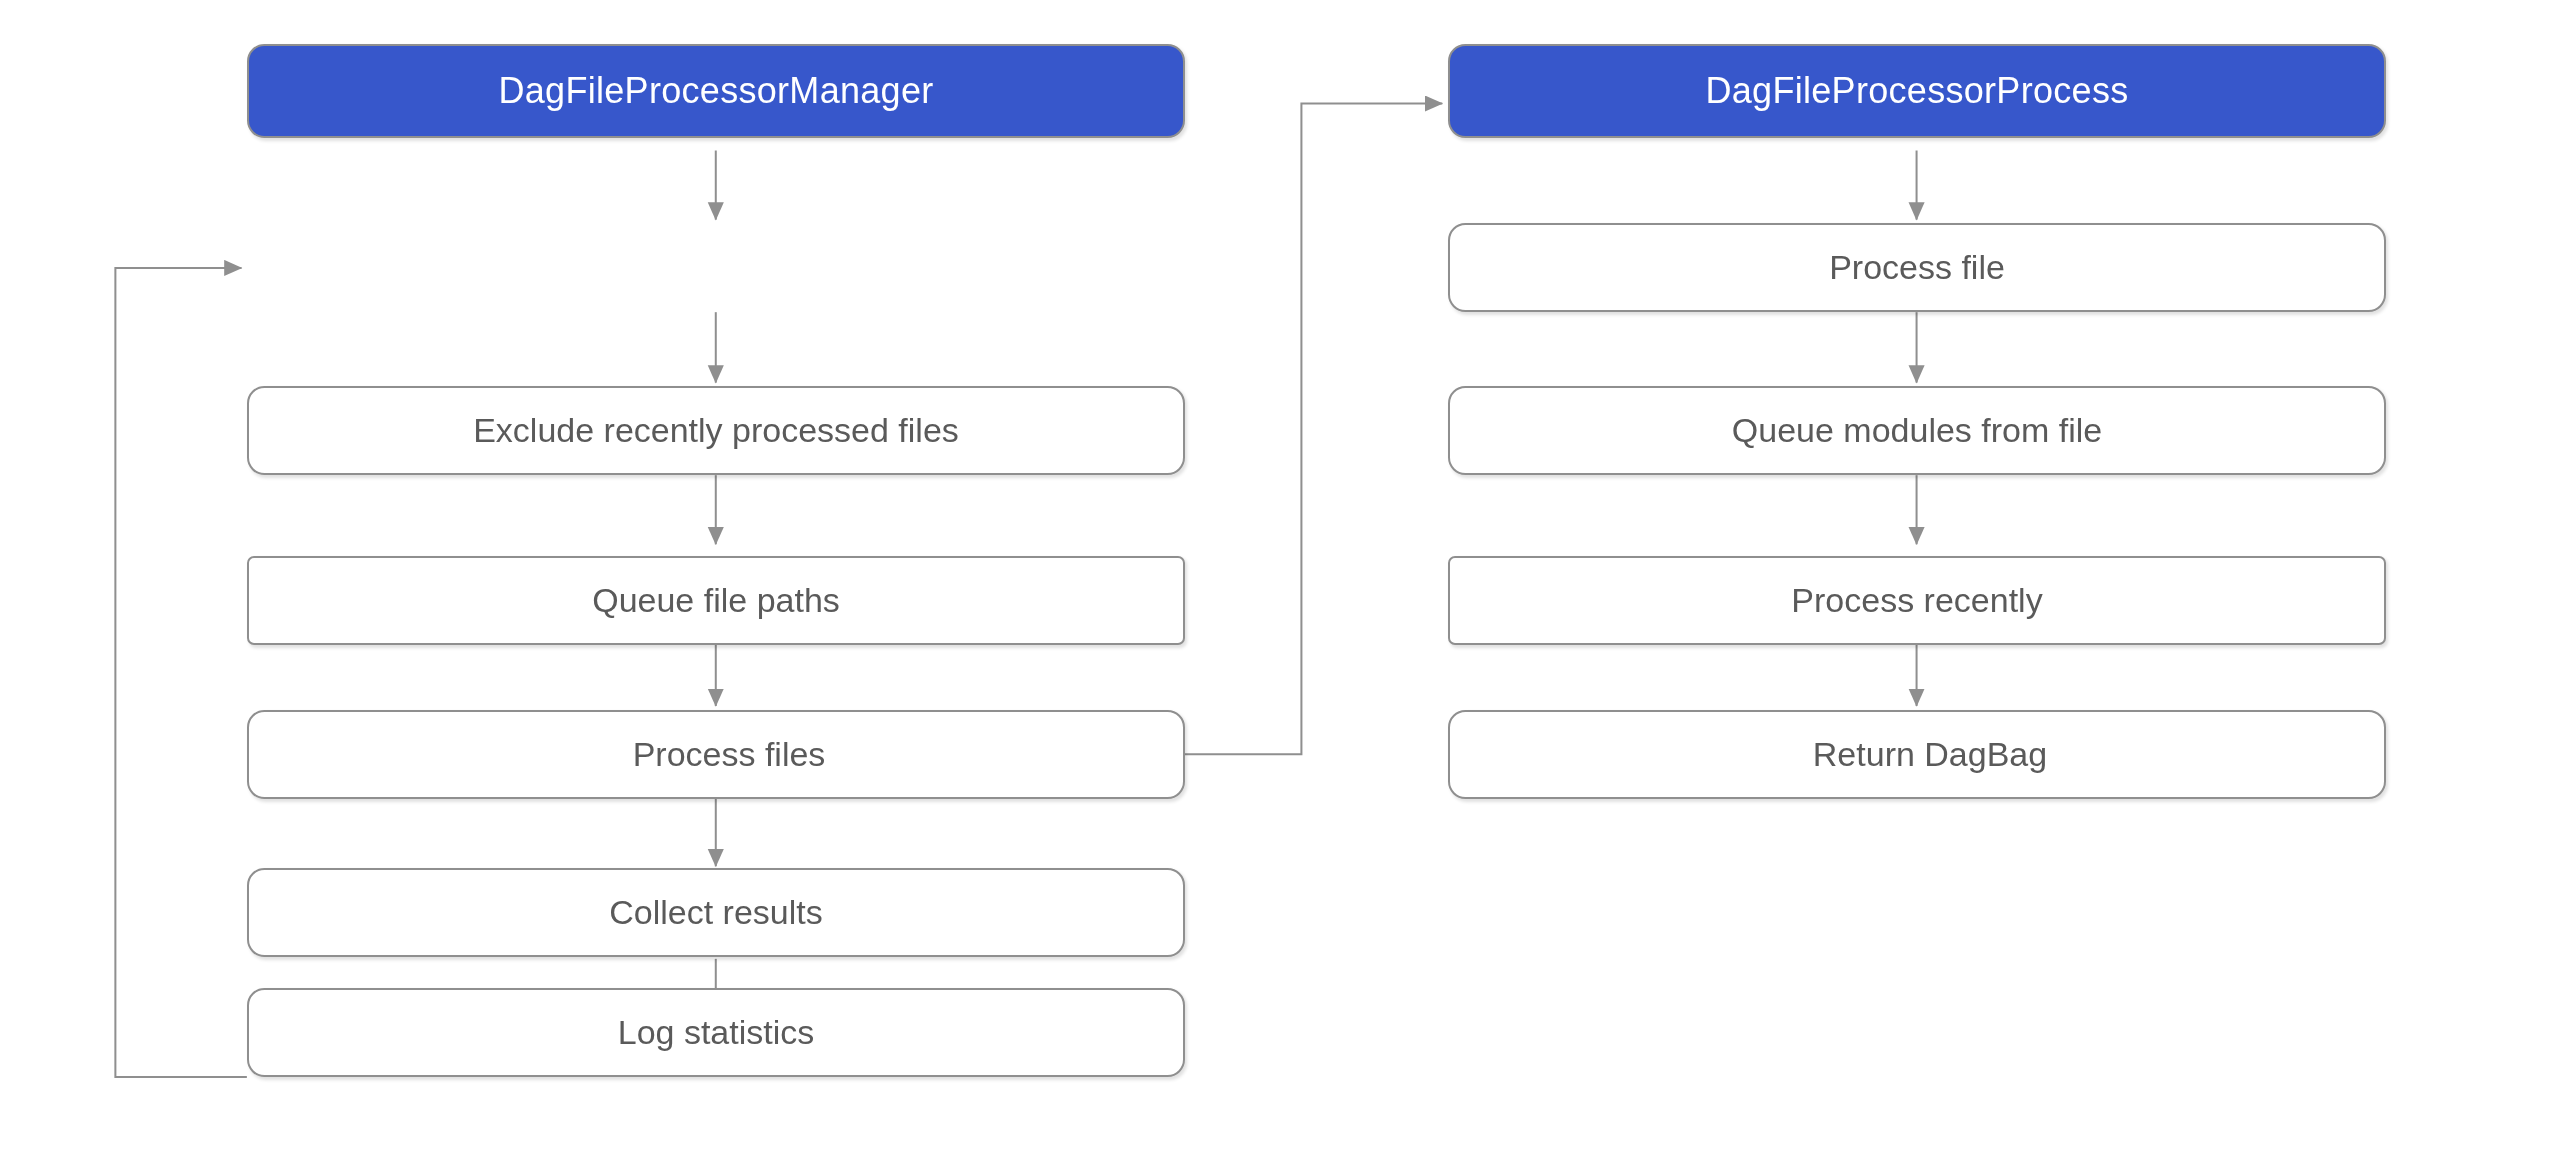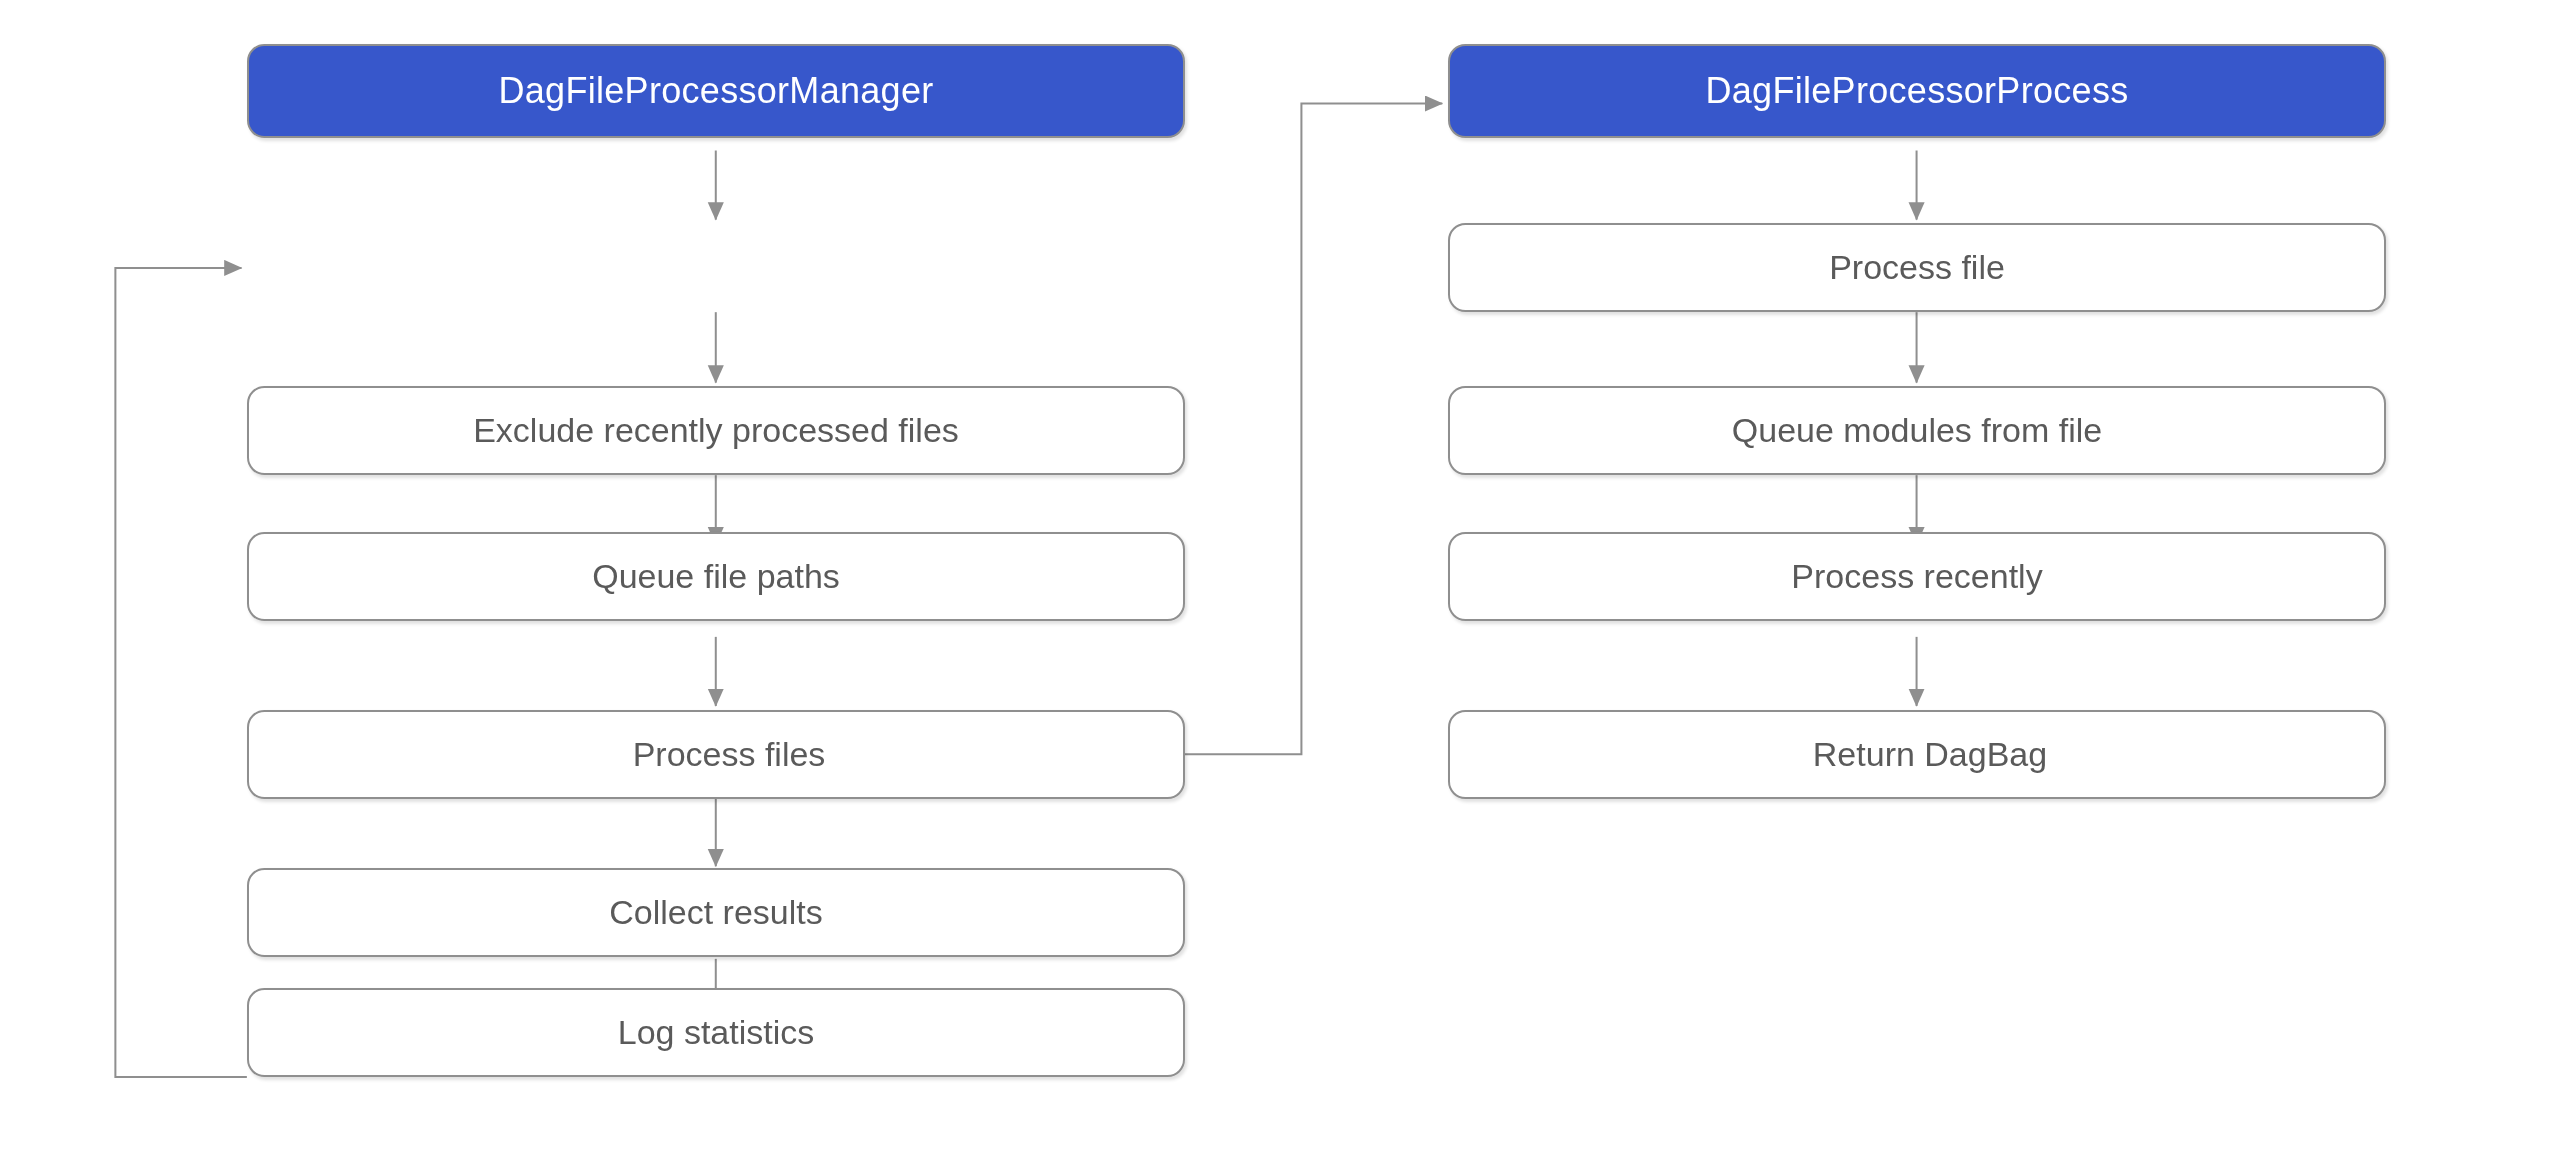--- a/index.html
+++ b/index.html
@@ -46,21 +46,21 @@
   .node--step {
     height: 89px;
     color: #5a5a5a;
     font-size: 34px;
   }
   .col-left  { left: 247px; }
   .col-right { left: 1448px; }
   .row-h  { top: 44px;  }
   .row-1  { top: 223px; }
   .row-2  { top: 386px; }
-  .row-3  { top: 532px; }
+  .row-3  { top: 556px; border-radius: 7px; }
   .row-4  { top: 710px; padding-left: 26px; }
   .row-5  { top: 868px; }
   .row-6  { top: 988px; }
 </style>
 </head>
 <body>
 
 <div class="canvas">
 
   <svg class="connector-layer" viewBox="0 0 3840 1724" xmlns="http://www.w3.org/2000/svg">

